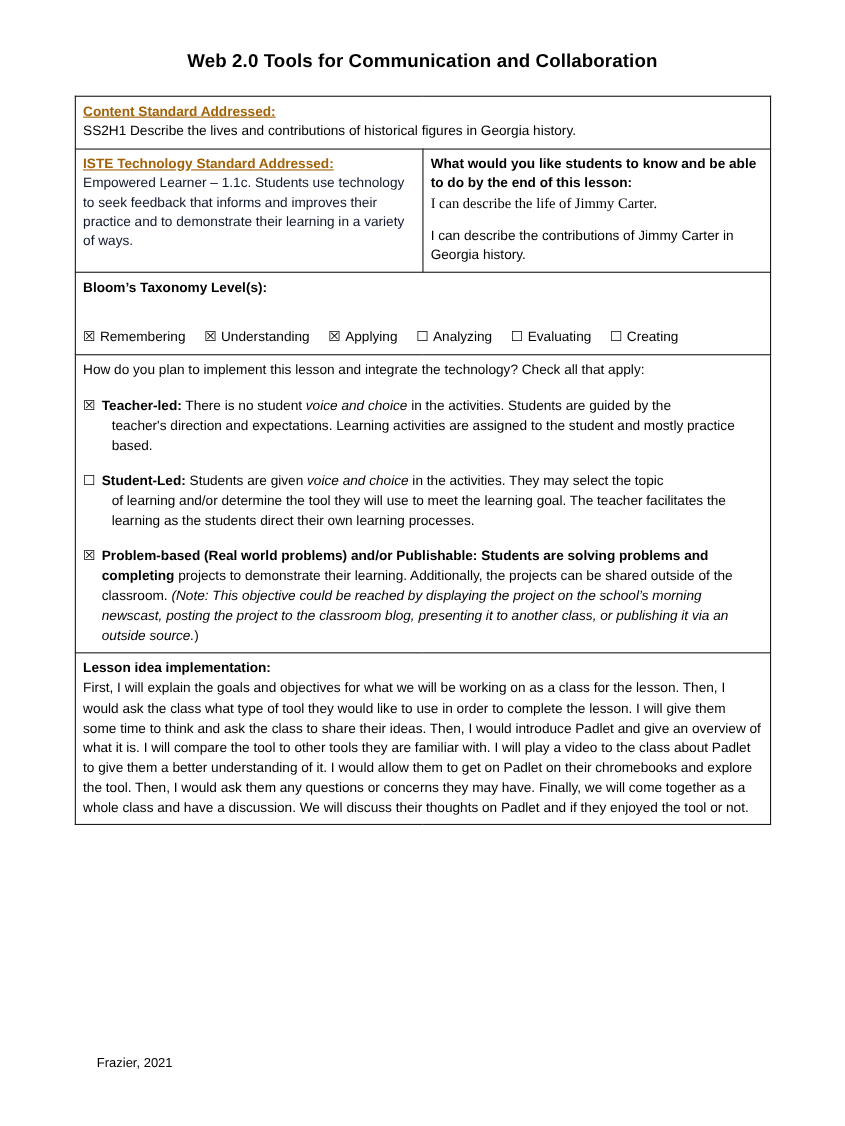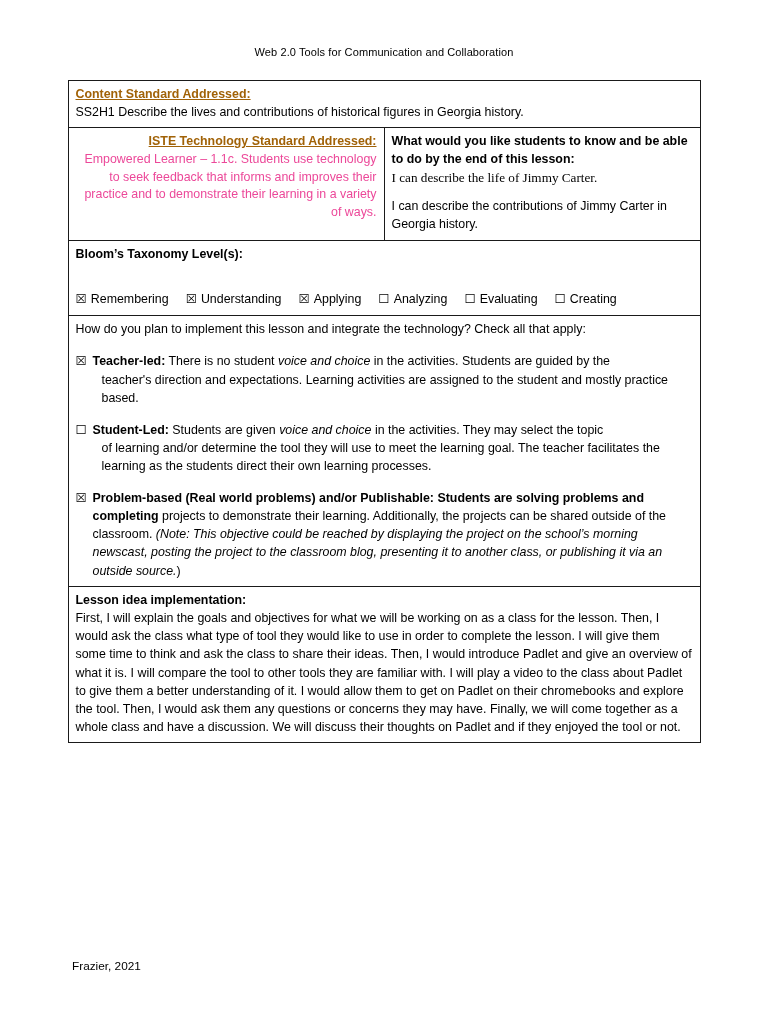--- a/index.html
+++ b/index.html
@@ -17,22 +17,22 @@
     overflow: hidden;
   }
   .page {
     width: 768px;
     height: 1024px;
     padding: 0;
     position: relative;
   }
   .doc-title {
     text-align: center;
-    font-weight: normal;
-    font-size: 11px;
+    font-weight: bold;
+    font-size: 17px;
     letter-spacing: 0.1px;
     margin: 0;
     padding-top: 46px;
     padding-bottom: 0;
     line-height: 1.2;
   }
   .table-wrap {
     margin: 0 auto;
     margin-top: 21px;
     width: 633px;
@@ -45,21 +45,21 @@
   table.lesson td {
     border: 1.3px solid #1a1a1a;
     vertical-align: top;
     padding: 5px 7px 6px 7px;
     font-size: 12.4px;
     line-height: 1.42;
   }
   .b { font-weight: bold; }
   .i { font-style: italic; }
   .blue {
-    color: #ec4899;
+    color: #0f172a;
   }
   .blue-head {
     color: #a16207;
     font-weight: bold;
     text-decoration: underline;
   }
   .serif {
     font-family: "Liberation Serif", serif;
     font-size: 13.2px;
   }
@@ -109,21 +109,21 @@
   .impl-cont {
     padding-left: 9px;
   }
   .para {
     margin: 0;
     font-size: 12.4px;
     line-height: 1.46;
   }
   .footer {
     position: absolute;
-    left: 72px;
+    left: 88px;
     top: 959px;
     font-size: 11.8px;
   }
   .cell-pad-tall { padding-top: 6px; padding-bottom: 7px; }
 </style>
 </head>
 <body>
 
 <div class="page">
 
@@ -135,21 +135,21 @@
       <tbody>
 
       <tr>
         <td colspan="2">
           <p class="row-line blue-head">Content Standard Addressed:</p>
           <p class="row-line">SS2H1 Describe the lives and contributions of historical figures in Georgia history.</p>
         </td>
       </tr>
 
       <tr>
-        <td style="width:316px;text-align:right;">
+        <td style="width:316px;">
           <p class="row-line blue-head">ISTE Technology Standard Addressed:</p>
           <p class="row-line blue">Empowered Learner – 1.1c. Students use technology to seek feedback that informs and improves their practice and to demonstrate their learning in a variety of ways.</p>
         </td>
         <td>
           <p class="row-line b">What would you like students to know and be able to do by the end of this lesson:</p>
           <p class="row-line serif"> I can describe the life of Jimmy Carter.</p>
           <div class="gap-md"></div>
           <p class="row-line">I can describe the contributions of Jimmy Carter in Georgia history.</p>
         </td>
       </tr>

